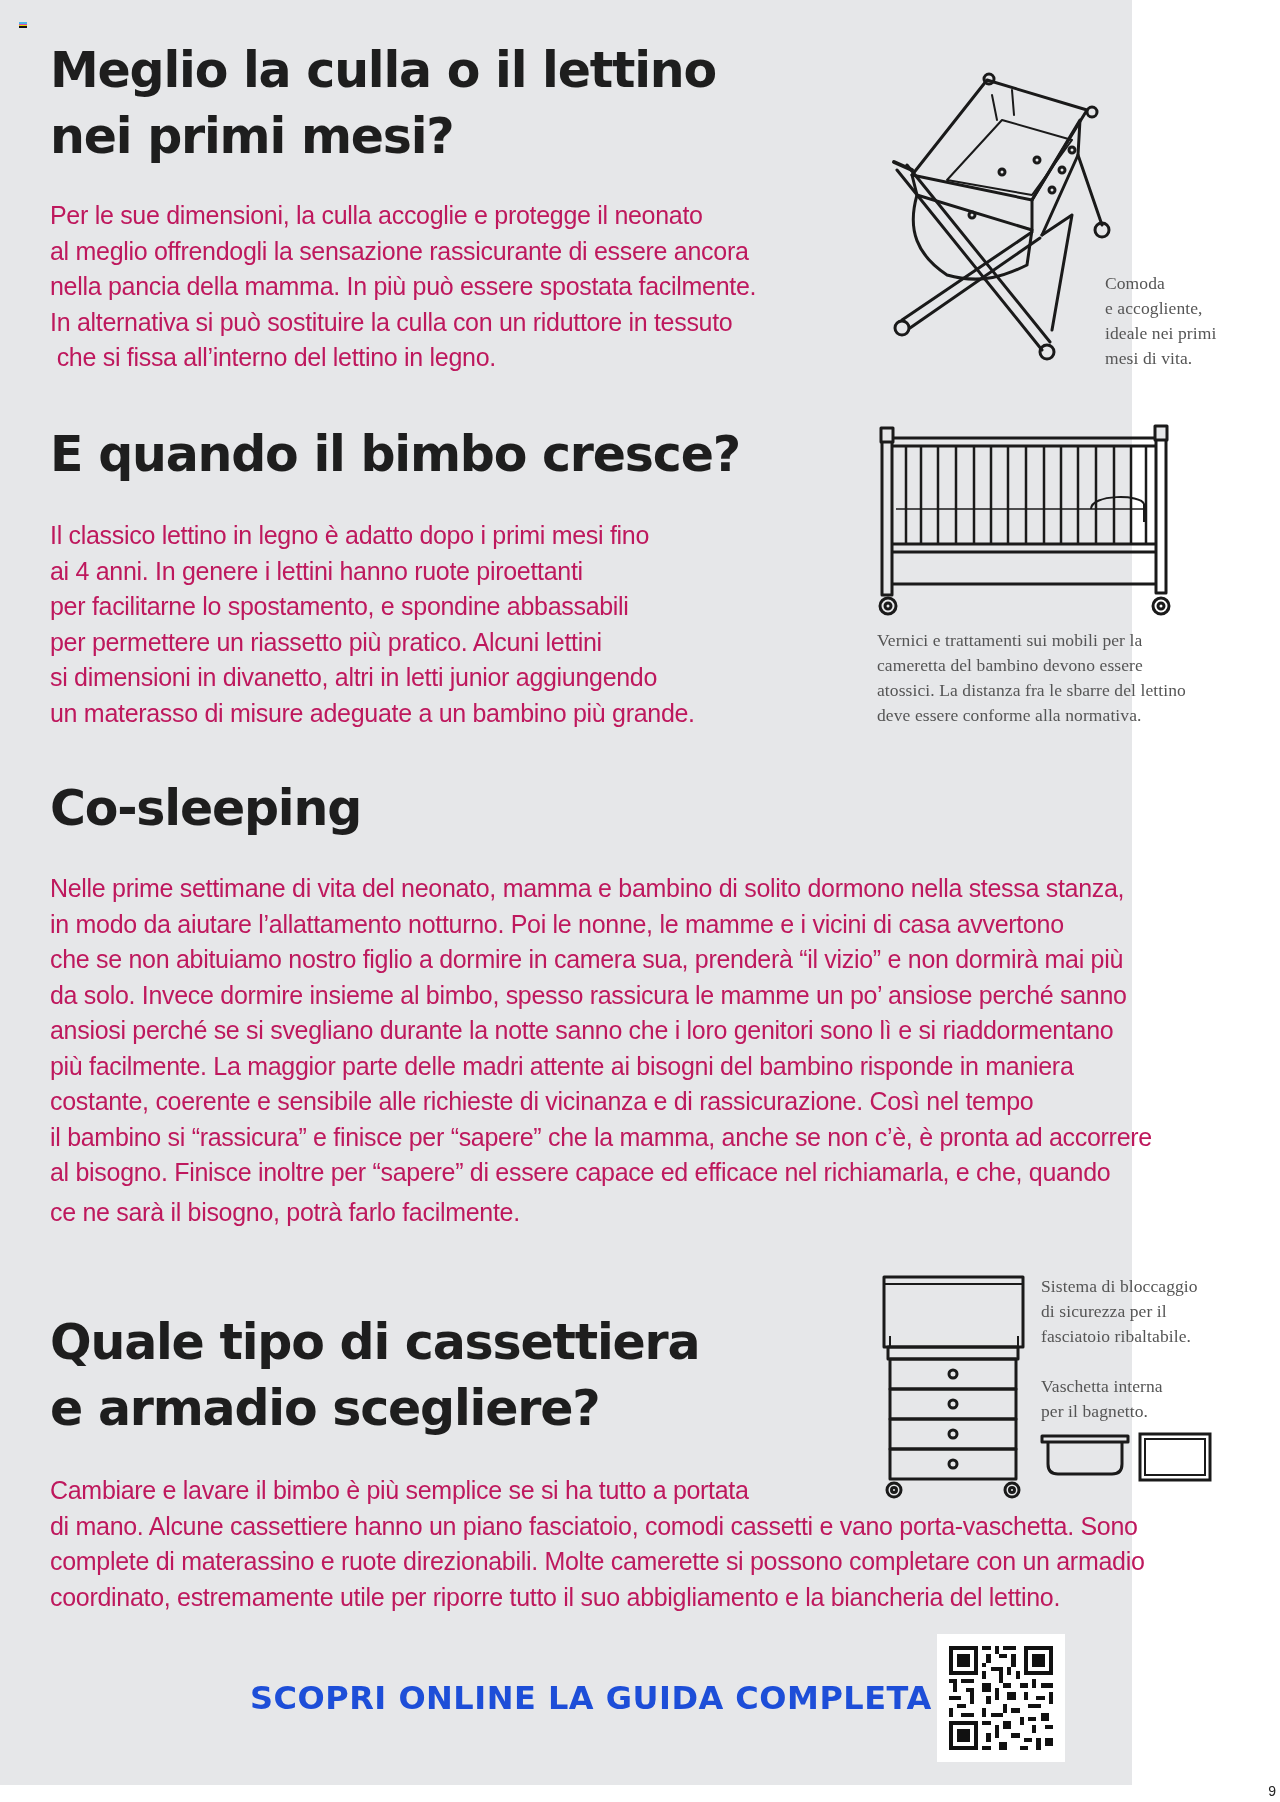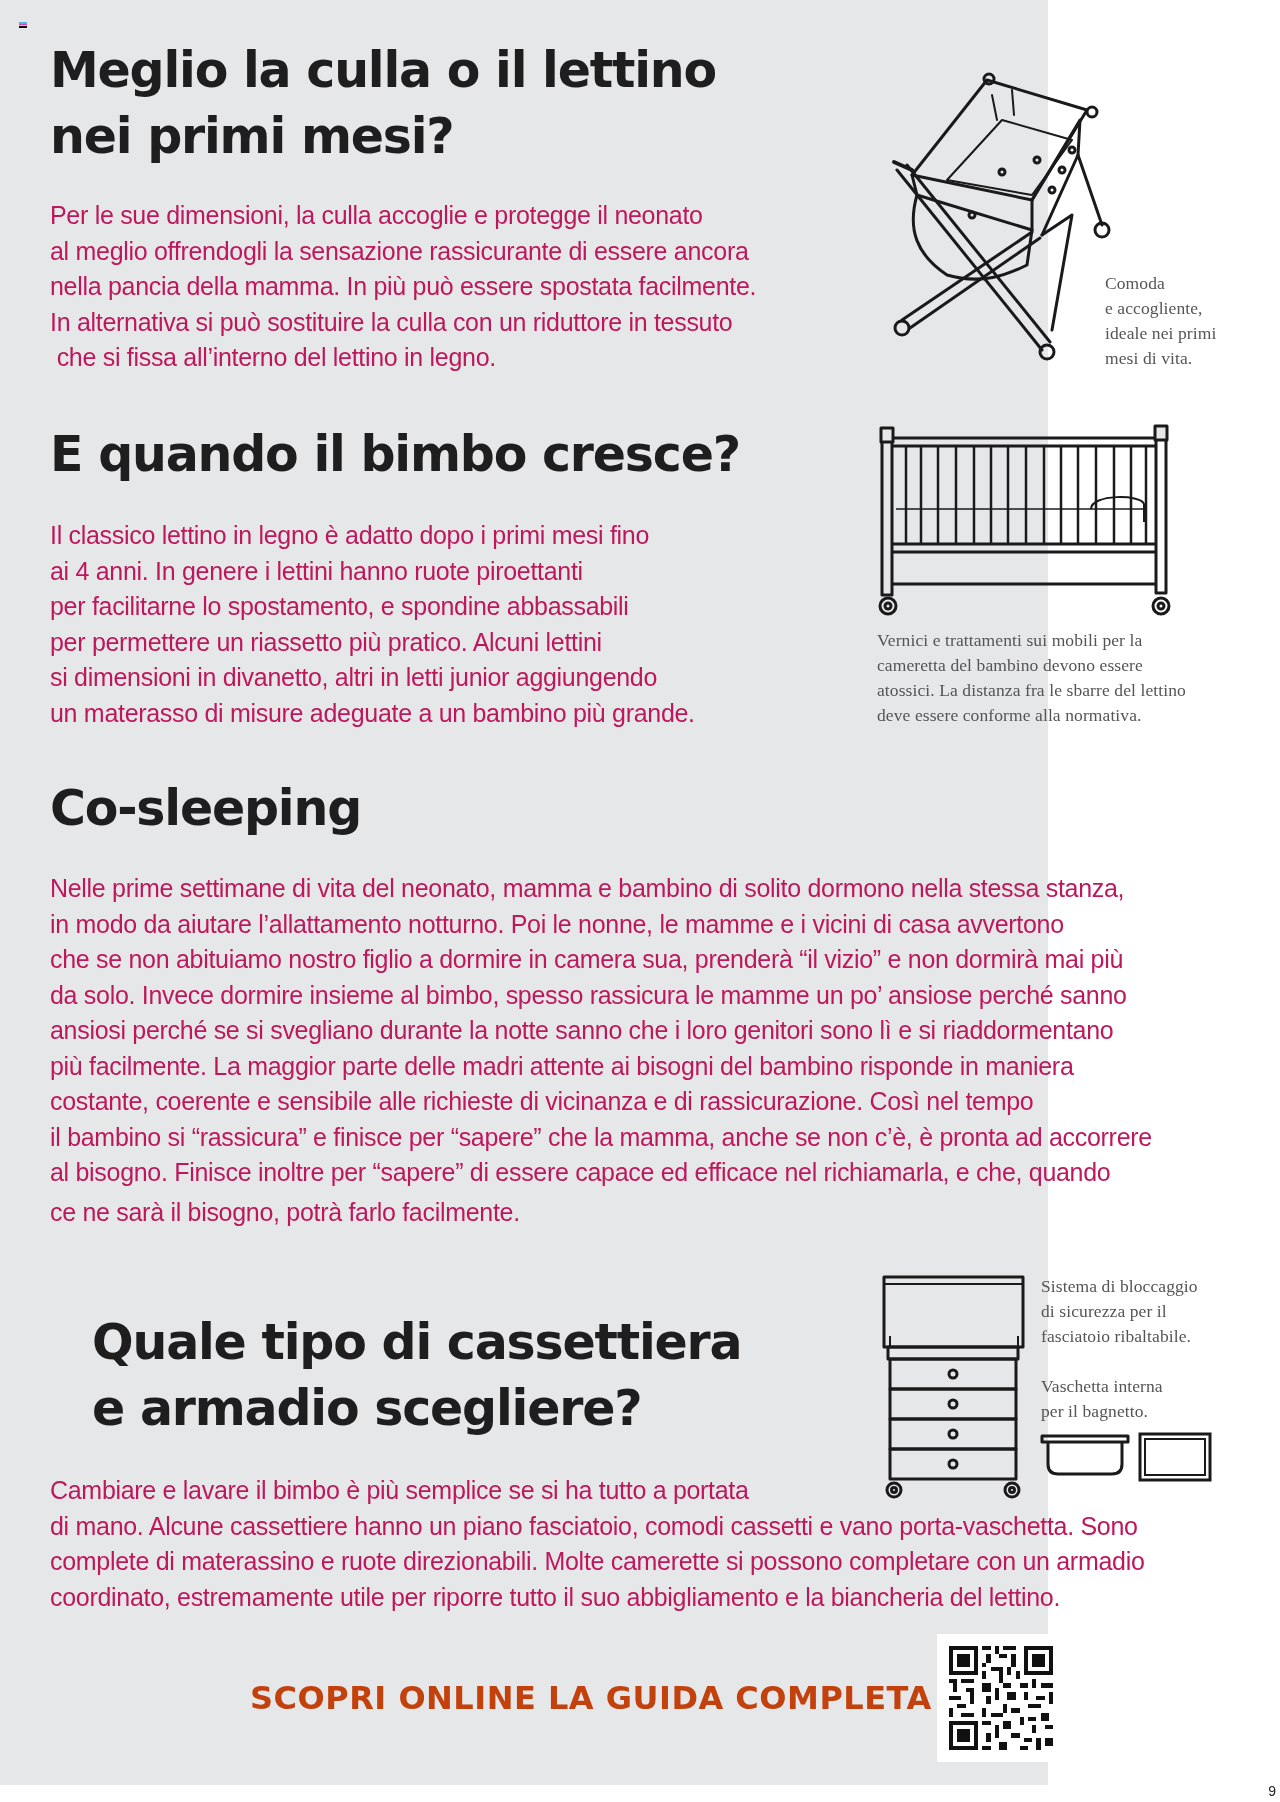--- a/index.html
+++ b/index.html
@@ -1,35 +1,35 @@
 <!DOCTYPE html>
 <html><head>
   <meta charset="utf-8">
   <style>
     * { box-sizing: border-box; margin: 0; padding: 0; }
     html, body { width: 1280px; height: 1802px; background: #ffffff; }
     body { position: relative; overflow: hidden; font-family: "DejaVu Sans", sans-serif; color: #2a2a2a; }
     .page {
-      position: absolute; left: 0; top: 0; width: 1048px; height: 1785px;
+      position: absolute; left: 0; top: 0; width: 1132px; height: 1785px;
       background: #e6e7e9;
       padding-left: 40px;
     }
     .reg-mark {
       position: absolute; left: 19px; top: 22px; width: 8px; height: 6px;
     }
     .reg-mark span { display: block; height: 2px; }
     .h {
       position: absolute; left: 50px;
       font-family: "DejaVu Sans", sans-serif; font-weight: bold;
       color: #1e1e1e; letter-spacing: -1.2px;
     }
     .h1 { top: 38px; font-size: 49px; line-height: 66px; }
     .h2 { top: 422px; font-size: 49px; line-height: 66px; }
     .h3 { top: 776px; font-size: 49px; line-height: 66px; }
-    .h4 { top: 1310px; font-size: 49px; line-height: 66px; margin-left: 42px; }
+    .h4 { top: 1310px; font-size: 49px; line-height: 66px; }
     .body {
       position: absolute; left: 50px;
       font-family: "Liberation Sans", sans-serif; font-weight: normal;
       font-size: 25px; line-height: 35.5px; color: #be185d;
       letter-spacing: -0.3px;
     }
     .body .ln { display: block; white-space: nowrap; }
     .b1 { top: 198px; }
     .b2 { top: 518px; }
     .b3 { top: 871px; }
@@ -47,21 +47,21 @@
     .cap4 { left: 1041px; top: 1374px; }
     .illus { position: absolute; }
     .ill-culla { left: 872px; top: 70px; width: 245px; height: 295px; }
     .ill-lettino { left: 876px; top: 424px; width: 300px; height: 196px; }
     .ill-cass { left: 880px; top: 1274px; width: 145px; height: 226px; }
     .ill-tub { left: 1040px; top: 1432px; width: 90px; height: 50px; }
     .ill-tray { left: 1138px; top: 1432px; width: 74px; height: 50px; }
     .cta {
       position: absolute; left: 250px; top: 1675px;
       font-family: "DejaVu Sans", sans-serif; font-weight: bold;
-      font-size: 32px; line-height: 46px; letter-spacing: 0.5px; color: #c2410c;
+      font-size: 32px; line-height: 46px; letter-spacing: 0.5px; color: #1d4ed8;
     }
     .qr {
       position: absolute; left: 937px; top: 1634px; width: 128px; height: 128px;
       background: #ffffff; padding: 12px;
     }
     .page-num {
       position: absolute; right: 4px; top: 1783px;
       font-family: "Liberation Sans", sans-serif; font-size: 14px; color: #222;
     }
   </style>

